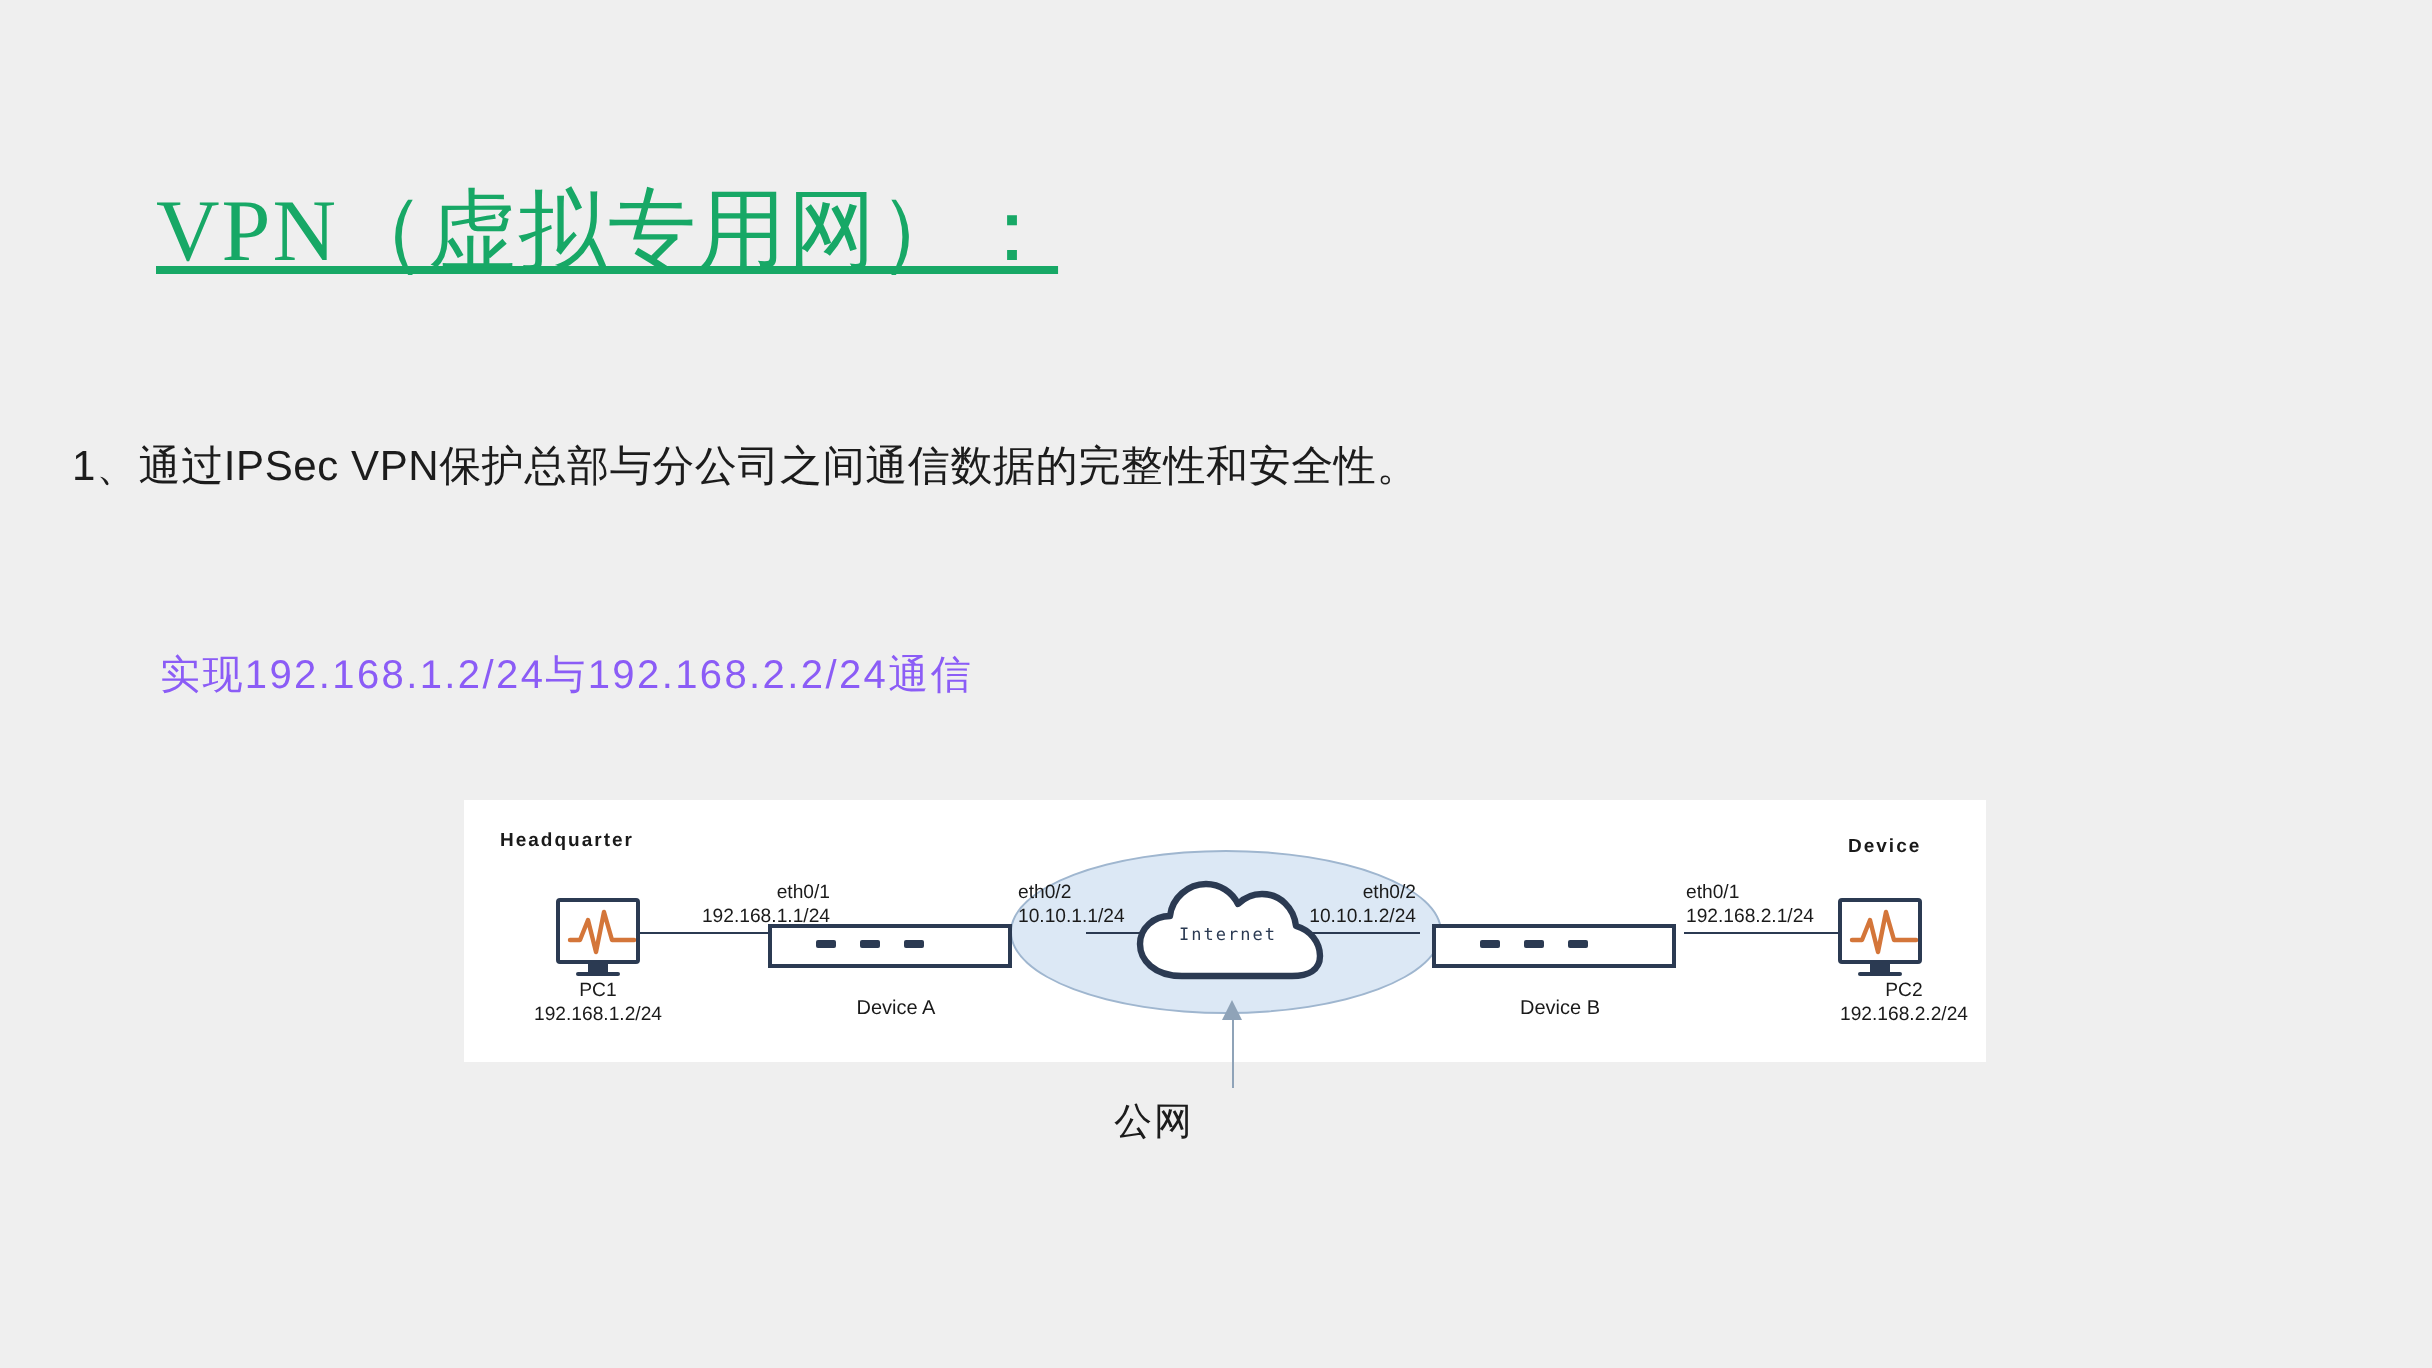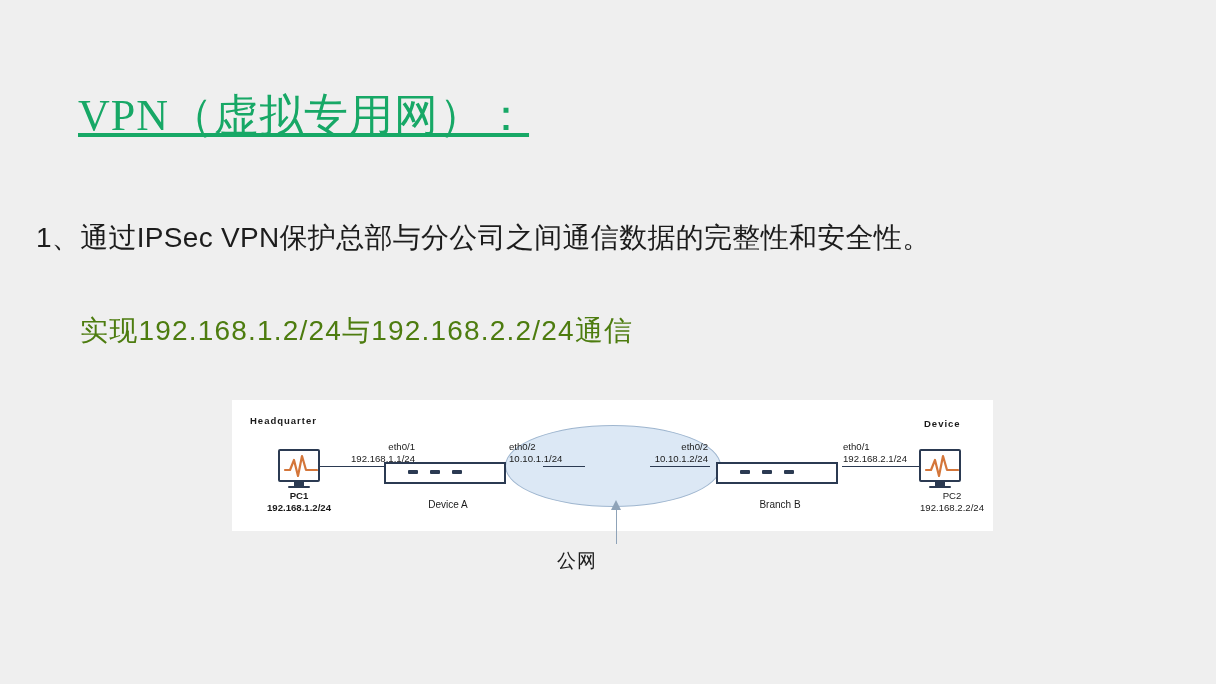--- a/index.html
+++ b/index.html
@@ -27,33 +27,33 @@
     letter-spacing: 1px;
     white-space: pre;
     text-decoration: underline;
   }
 
   
   .bullet-line {
     position: absolute;
     left: 36px;
     top: 219px;
-    font-size: 28px;
+    font-size: 21px;
     color: #1c1c1c;
     letter-spacing: 0.3px;
     white-space: pre;
   }
 
   
   .sub-line {
     position: absolute;
     left: 80px;
-    top: 312px;
-    font-size: 28px;
-    color: #4d7c0f;
+    top: 324px;
+    font-size: 20px;
+    color: #8b5cf6;
     letter-spacing: 1.2px;
     white-space: pre;
   }
 
   
   .diagram-panel {
     position: absolute;
     left: 232px;
     top: 400px;
     width: 761px;
@@ -261,21 +261,21 @@
 
   <div class="pc" style="left:46px; top:49px;">
     <div class="screen">
       <svg width="36" height="27" viewBox="0 0 36 27" class="wave">
         <polyline points="2,16 7,16 11,6 15,22 19,2 23,16 34,16" fill="none" stroke="#d4763a" stroke-width="2.2" stroke-linejoin="round" stroke-linecap="round"></polyline>
       </svg>
     </div>
     <div class="neck"></div>
     <div class="base"></div>
   </div>
-  <div class="dtext center" style="left:7px; top:90px; width:120px;font-weight:bold;">
+  <div class="dtext center" style="left:7px; top:90px; width:120px;">
     <div>PC1</div>
     <div>192.168.1.2/24</div>
   </div>
 
   <div class="router" style="left:146px; top:49px;">
     <svg width="140" height="40" viewBox="0 0 140 40" class="top">
       <polygon points="20,2 124,2 134,14 6,14" fill="#ffffff" stroke="#2b3a52" stroke-width="2.2" stroke-linejoin="round"></polygon>
     </svg>
     <div class="body"></div>
     <div class="led" style="left:30px;"></div>
@@ -287,31 +287,39 @@
   <div class="dtext right" style="left:75px; top:41px; width:108px;">
     <div>eth0/1</div>
     <div>192.168.1.1/24</div>
   </div>
 
   <div class="dtext" style="left:277px; top:41px;">
     <div>eth0/2</div>
     <div>10.10.1.1/24</div>
   </div>
 
+  <div class="cloud-glyph">
+    <svg width="98" height="58" viewBox="0 0 98 58">
+      <path d="M26,52 C12,52 5,44 5,36 C5,28 12,22 20,22 C21,13 29,6 38,6
+               C45,6 51,10 54,16 C57,13 61,11 66,11 C75,11 82,18 83,27
+               C90,29 95,35 95,42 C95,49 89,52 81,52 Z" fill="#ffffff" stroke="#2b3a52" stroke-width="3.2" stroke-linejoin="round"></path>
+    </svg>
+    <div class="cloud-text">Internet</div>
+  </div>
 
   <div class="router" style="left:478px; top:49px;">
     <svg width="140" height="40" viewBox="0 0 140 40" class="top">
       <polygon points="20,2 124,2 134,14 6,14" fill="#ffffff" stroke="#2b3a52" stroke-width="2.2" stroke-linejoin="round"></polygon>
     </svg>
     <div class="body"></div>
     <div class="led" style="left:30px;"></div>
     <div class="led" style="left:52px;"></div>
     <div class="led" style="left:74px;"></div>
   </div>
-  <div class="dev-caption" style="left:484px; top:99px; width:128px;">Branch B</div>
+  <div class="dev-caption" style="left:484px; top:99px; width:128px;">Device B</div>
 
   <div class="dtext right" style="left:400px; top:41px; width:76px;">
     <div>eth0/2</div>
     <div>10.10.1.2/24</div>
   </div>
 
   <div class="dtext" style="left:611px; top:41px;">
     <div>eth0/1</div>
     <div>192.168.2.1/24</div>
   </div>

